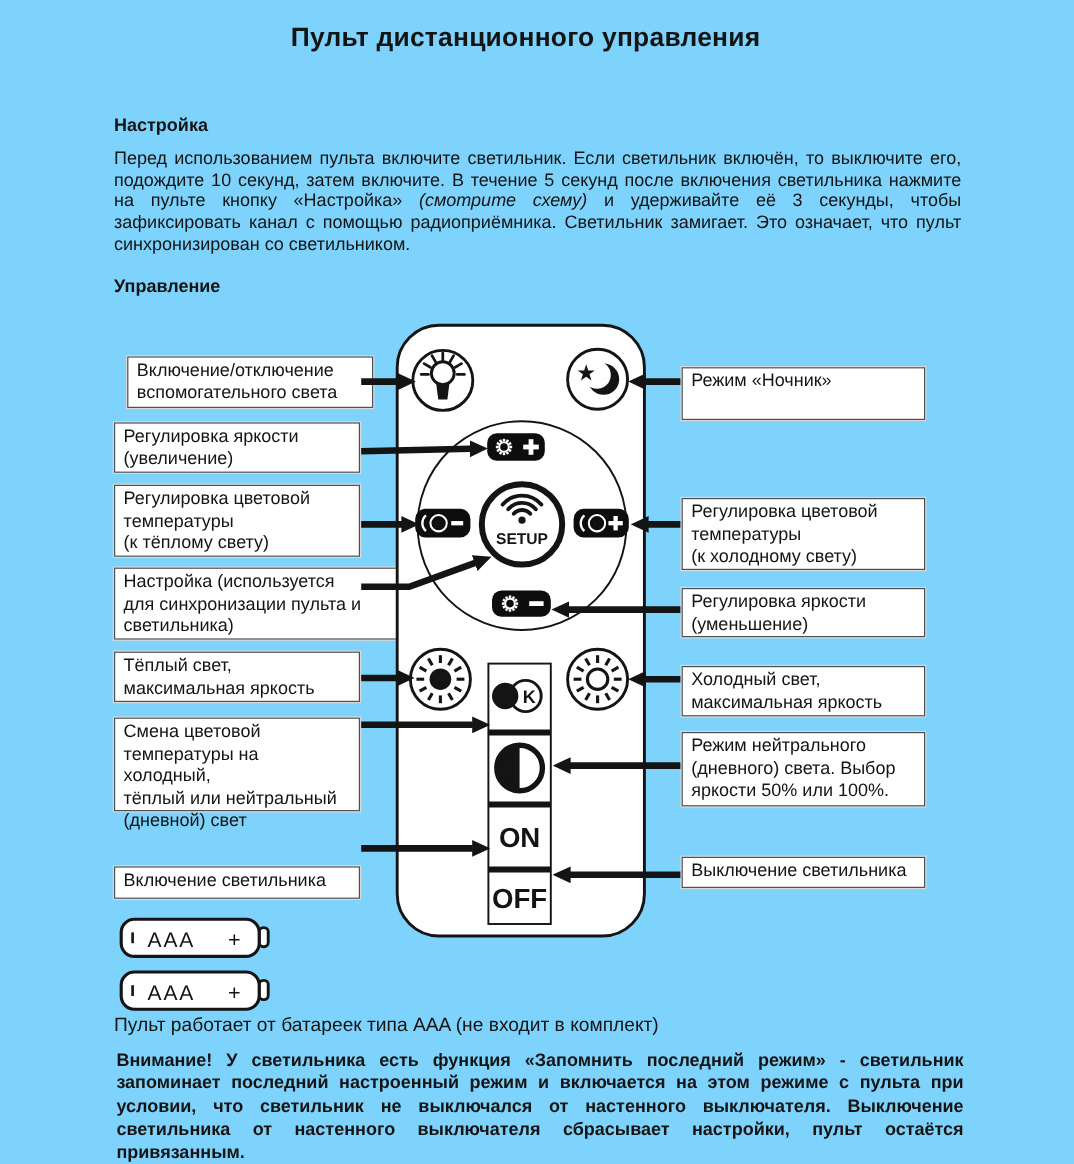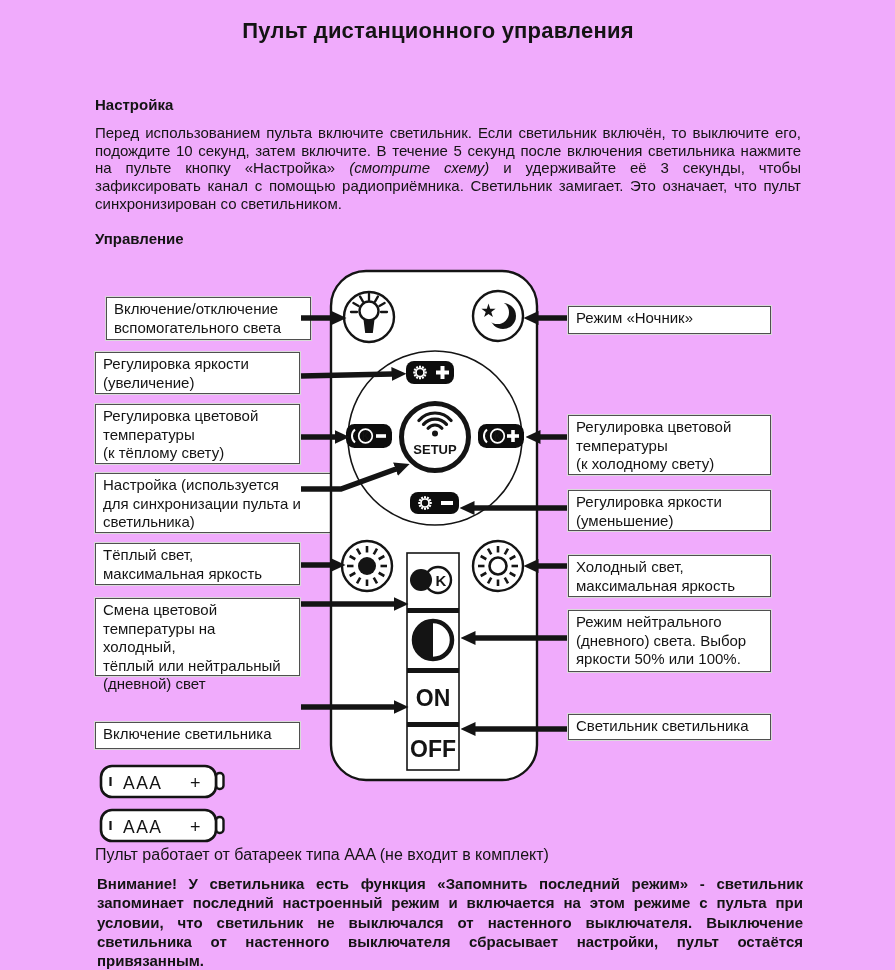--- a/index.html
+++ b/index.html
@@ -1,18 +1,18 @@
 <!DOCTYPE html>
 <html><head>
 <meta charset="utf-8">
 <style>
   html,body{margin:0;padding:0;background:#e8e8e8;}
   .page{
     position:relative;width:895px;height:970px;margin:0 auto;
-    background:#f0abfc;color:#141414;overflow:hidden;
+    background:#7dd3fc;color:#141414;overflow:hidden;
     font-family:"Liberation Sans", sans-serif;
   }
   .title{
     position:absolute;left:0;top:16px;width:876px;text-align:center;
     font-size:22px;font-weight:bold;line-height:29px;letter-spacing:0.2px;
   }
   .heading{position:absolute;font-size:15px;font-weight:bold;}
   .para{
     position:absolute;left:95px;width:706px;font-size:15px;line-height:17.7px;
     text-align:justify;
@@ -55,32 +55,32 @@
 для синхронизации пульта и
 светильника)</div>
   <div class="lbox" style="left:95px;top:543px;width:205px;height:42px;">Тёплый свет,
 максимальная яркость</div>
   <div class="lbox" style="left:95px;top:598px;width:205px;height:78px;">Смена цветовой
 температуры на холодный,
 тёплый или нейтральный
 (дневной) свет</div>
   <div class="lbox" style="left:95px;top:694px;width:205px;height:27px;margin-top:28px;">Включение светильника</div>
 
-  <div class="lbox" style="left:568px;top:306px;width:203px;height:28px;">Режим «Ночник»</div>
+  <div class="lbox" style="left:568px;top:306px;width:203px;height:44px;">Режим «Ночник»</div>
   <div class="lbox" style="left:568px;top:415px;width:203px;height:60px;">Регулировка цветовой
 температуры
 (к холодному свету)</div>
   <div class="lbox" style="left:568px;top:490px;width:203px;height:41px;">Регулировка яркости
 (уменьшение)</div>
   <div class="lbox" style="left:568px;top:555px;width:203px;height:42px;">Холодный свет,
 максимальная яркость</div>
   <div class="lbox" style="left:568px;top:610px;width:203px;height:62px;">Режим нейтрального
 (дневного) света. Выбор
 яркости 50% или 100%.</div>
-  <div class="lbox" style="left:568px;top:714px;width:203px;height:26px;">Светильник светильника</div>
+  <div class="lbox" style="left:568px;top:714px;width:203px;height:26px;">Выключение светильника</div>
 
   <svg class="diagram-svg" width="895" height="970" viewBox="0 0 895 970">
     <defs>
       <marker id="arr" viewBox="0 -7 15 14" refX="0.5" refY="0" markerWidth="15" markerHeight="14" orient="auto" markerUnits="userSpaceOnUse">
         <path d="M0,-7 L15,0 L0,7 Z" fill="#141414"></path>
       </marker>
       <g id="rays12">
         <line x1="13.5" y1="0" x2="20" y2="0"></line>
           <line x1="11.69" y1="6.75" x2="17.32" y2="10"></line>
         <line x1="6.75" y1="11.69" x2="10" y2="17.32"></line>

